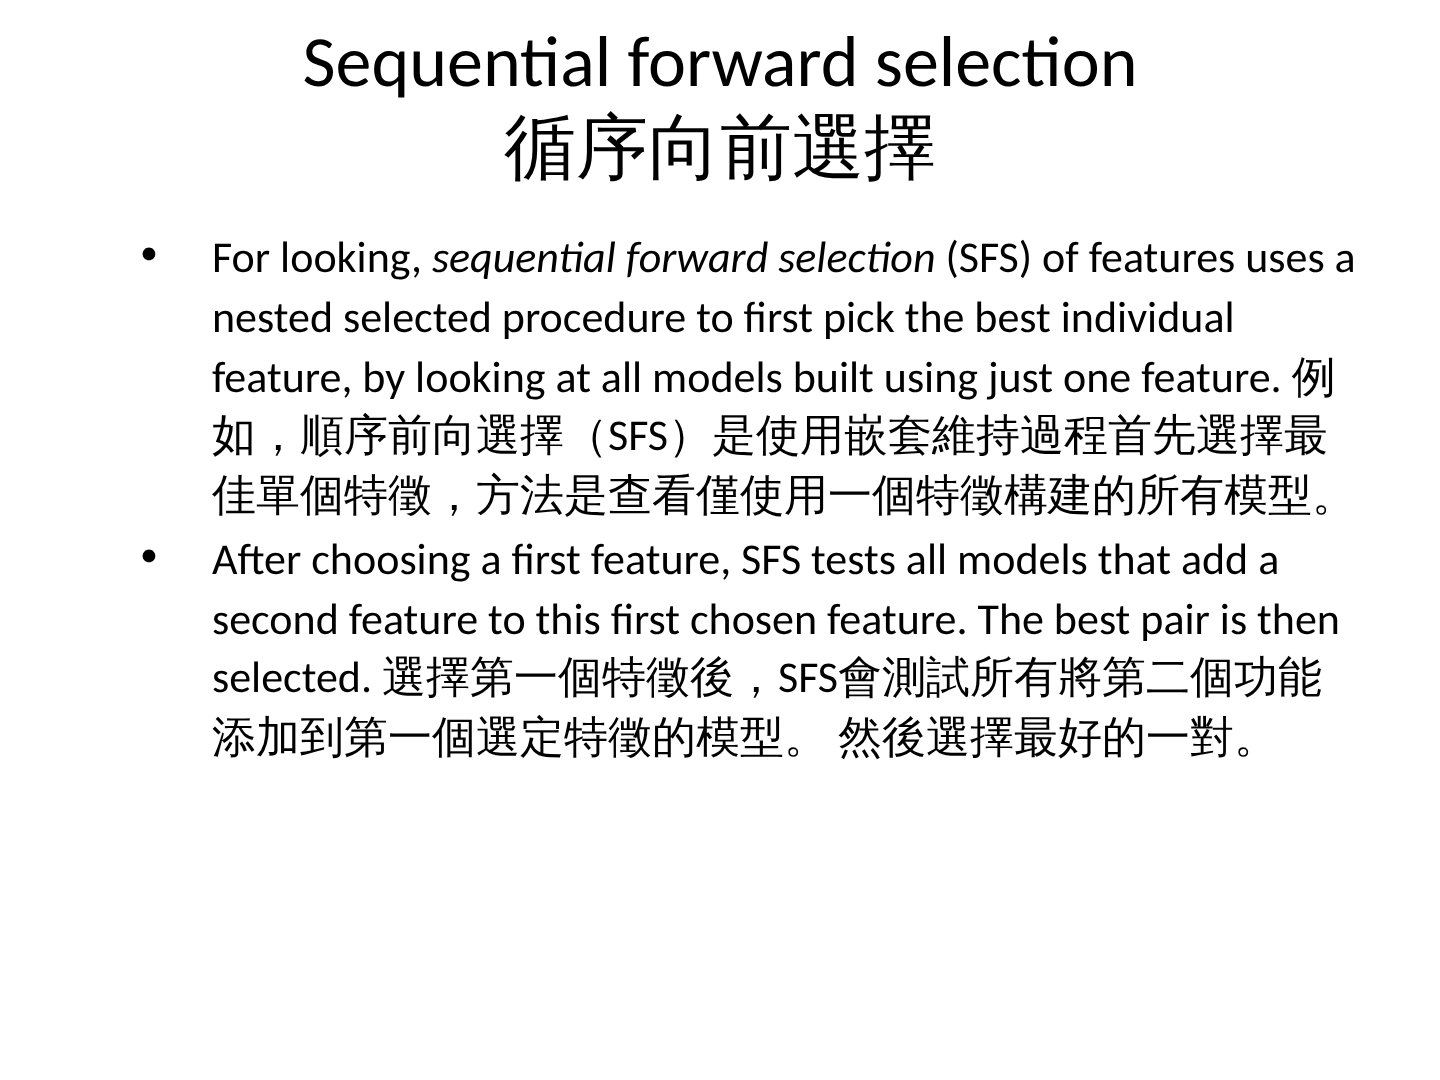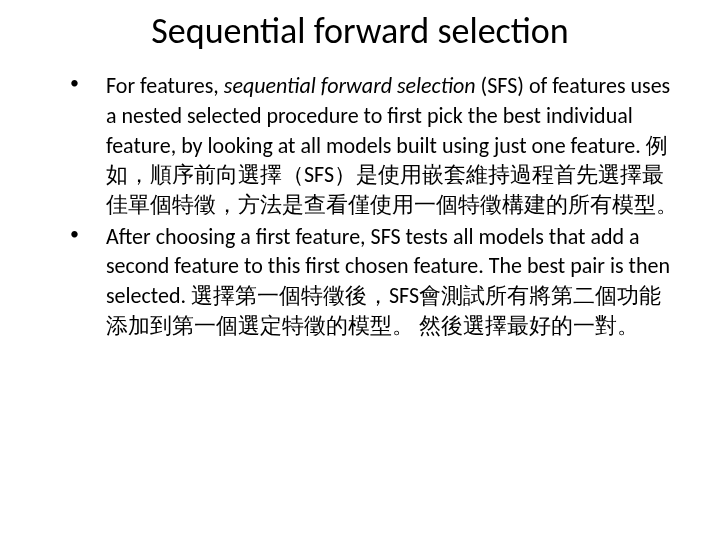--- a/index.html
+++ b/index.html
@@ -47,24 +47,25 @@
     }
     .italic {
       font-style: italic;
     }
   </style>
 </head>
 <body>
 
 <h1 class="title">
   <span class="title-line">Sequential forward selection</span>
+  <span class="title-line">循序向前選擇</span>
 </h1>
 
 <ul class="bullet-list">
   <li class="bullet-item">
     <span class="bullet-marker">•</span>
-    <span>For features, </span><span class="italic">sequential forward selection</span><span> (SFS) of features uses a nested selected procedure to first pick the best individual feature, by looking at all models built using just one feature.  例如，順序前向選擇（SFS）是使用嵌套維持過程首先選擇最佳單個特徵，方法是查看僅使用一個特徵構建的所有模型。</span>
+    <span>For looking, </span><span class="italic">sequential forward selection</span><span> (SFS) of features uses a nested selected procedure to first pick the best individual feature, by looking at all models built using just one feature.  例如，順序前向選擇（SFS）是使用嵌套維持過程首先選擇最佳單個特徵，方法是查看僅使用一個特徵構建的所有模型。</span>
   </li>
   <li class="bullet-item">
     <span class="bullet-marker">•</span>
     <span>After choosing a first feature, SFS tests all models that add a second feature to this first chosen feature. The best pair is then selected.  選擇第一個特徵後，SFS會測試所有將第二個功能添加到第一個選定特徵的模型。 然後選擇最好的一對。</span>
   </li>
 </ul>
 
 </body></html>

